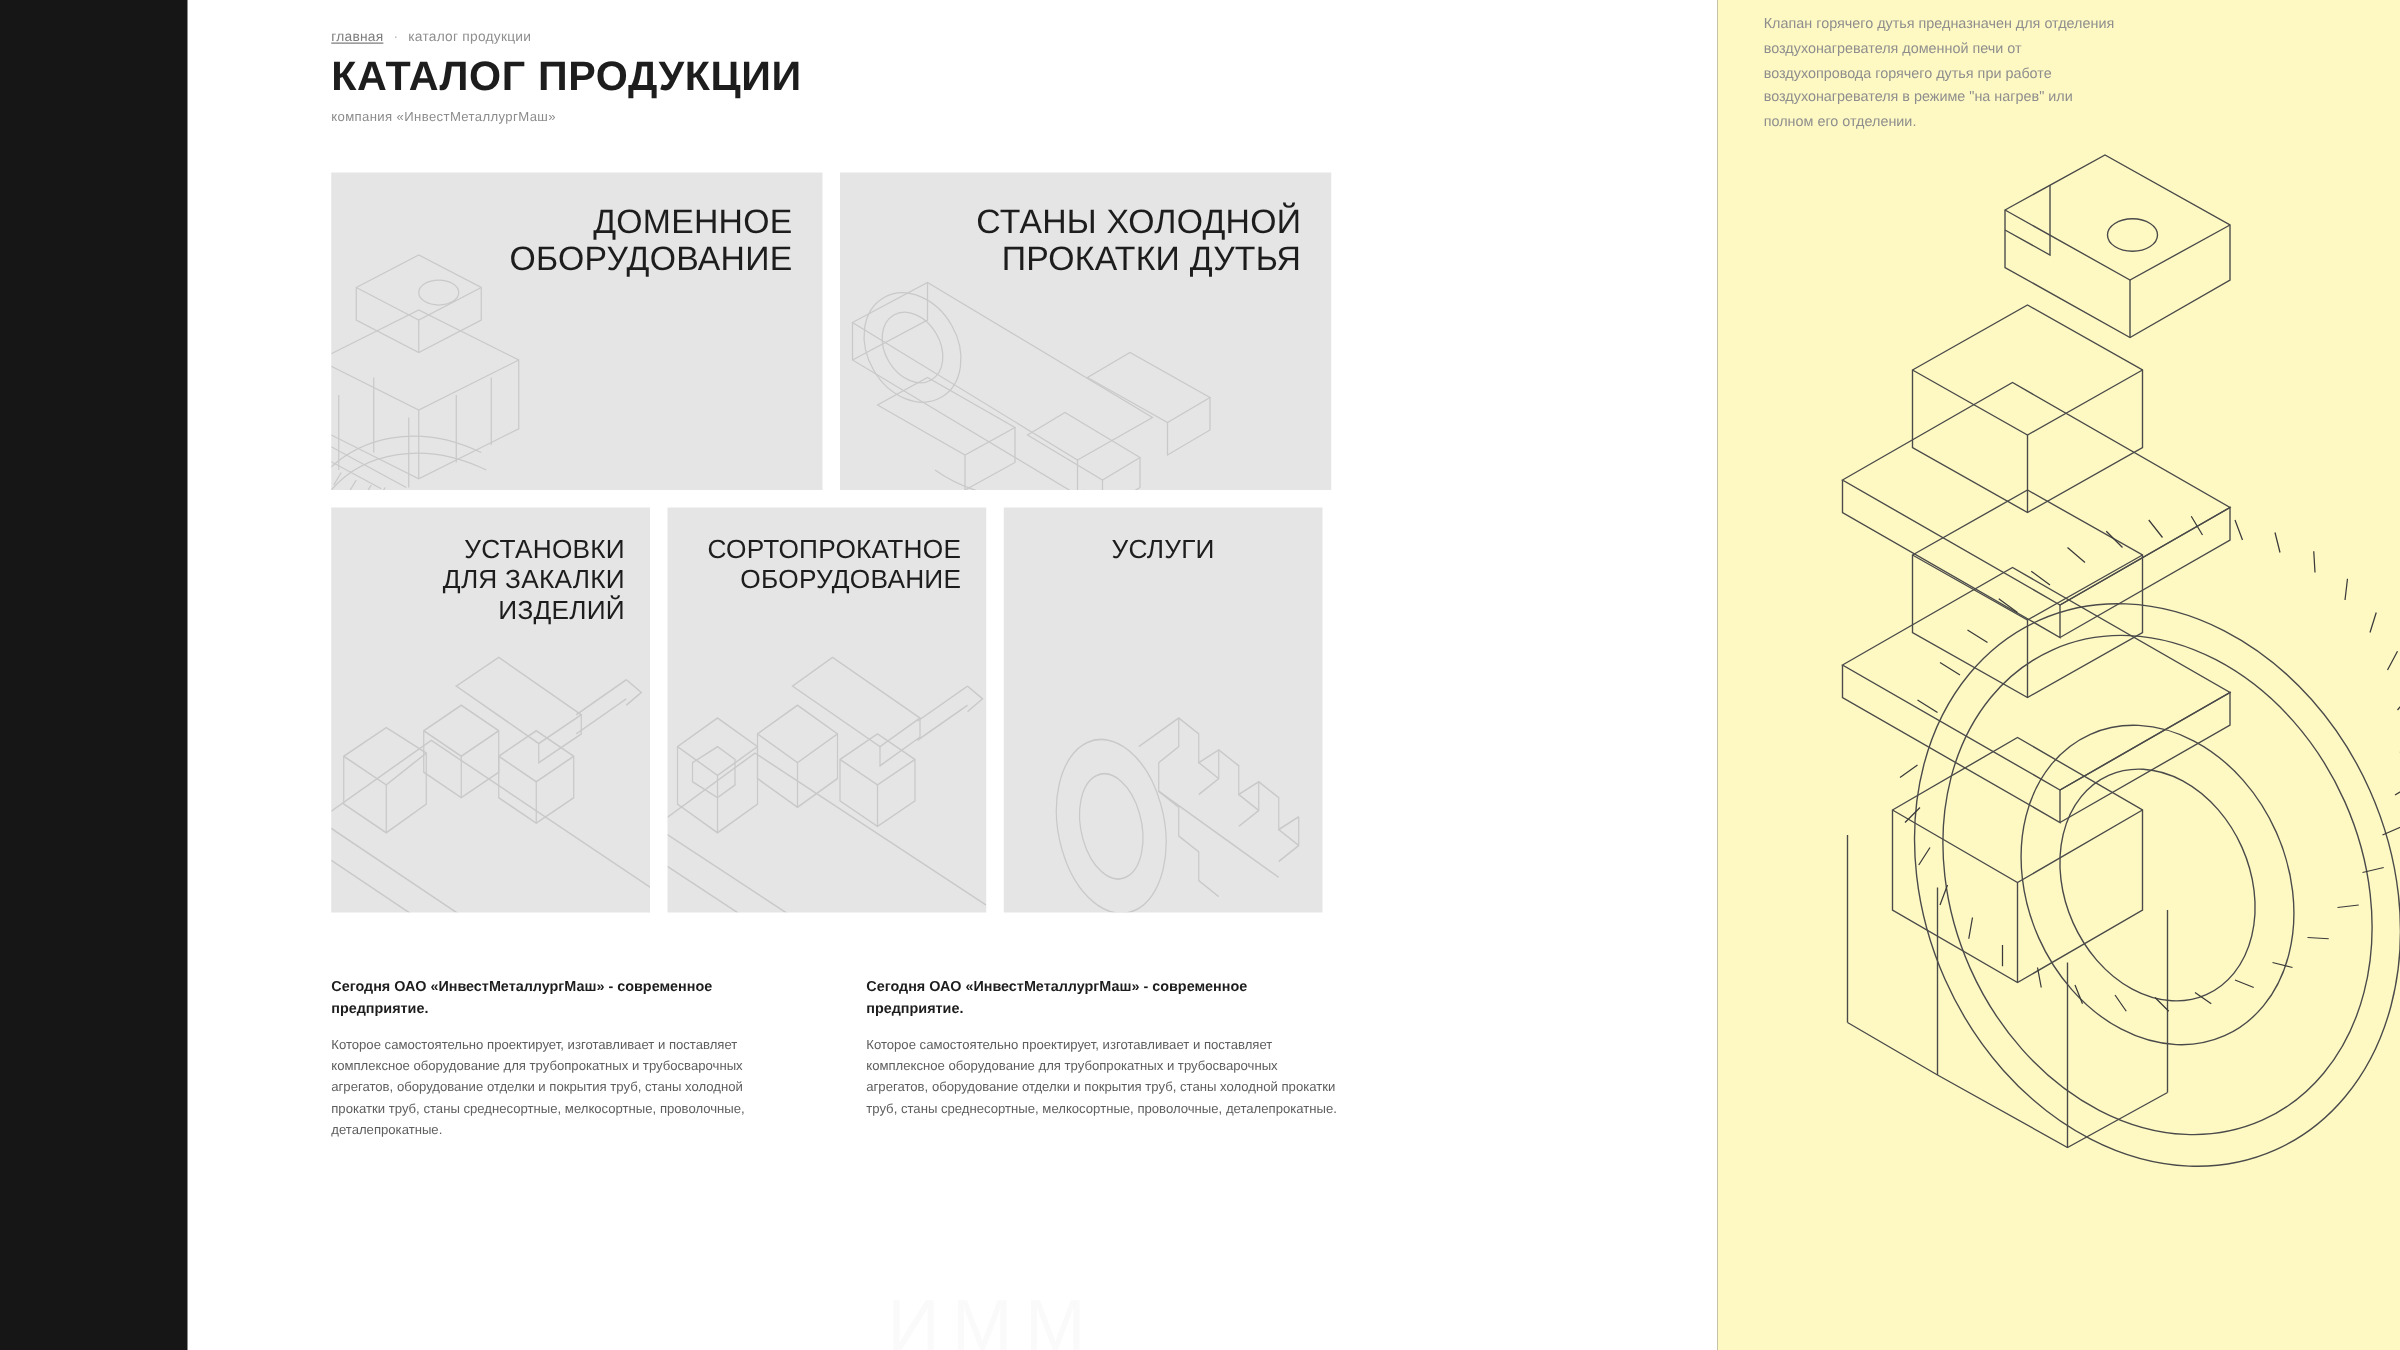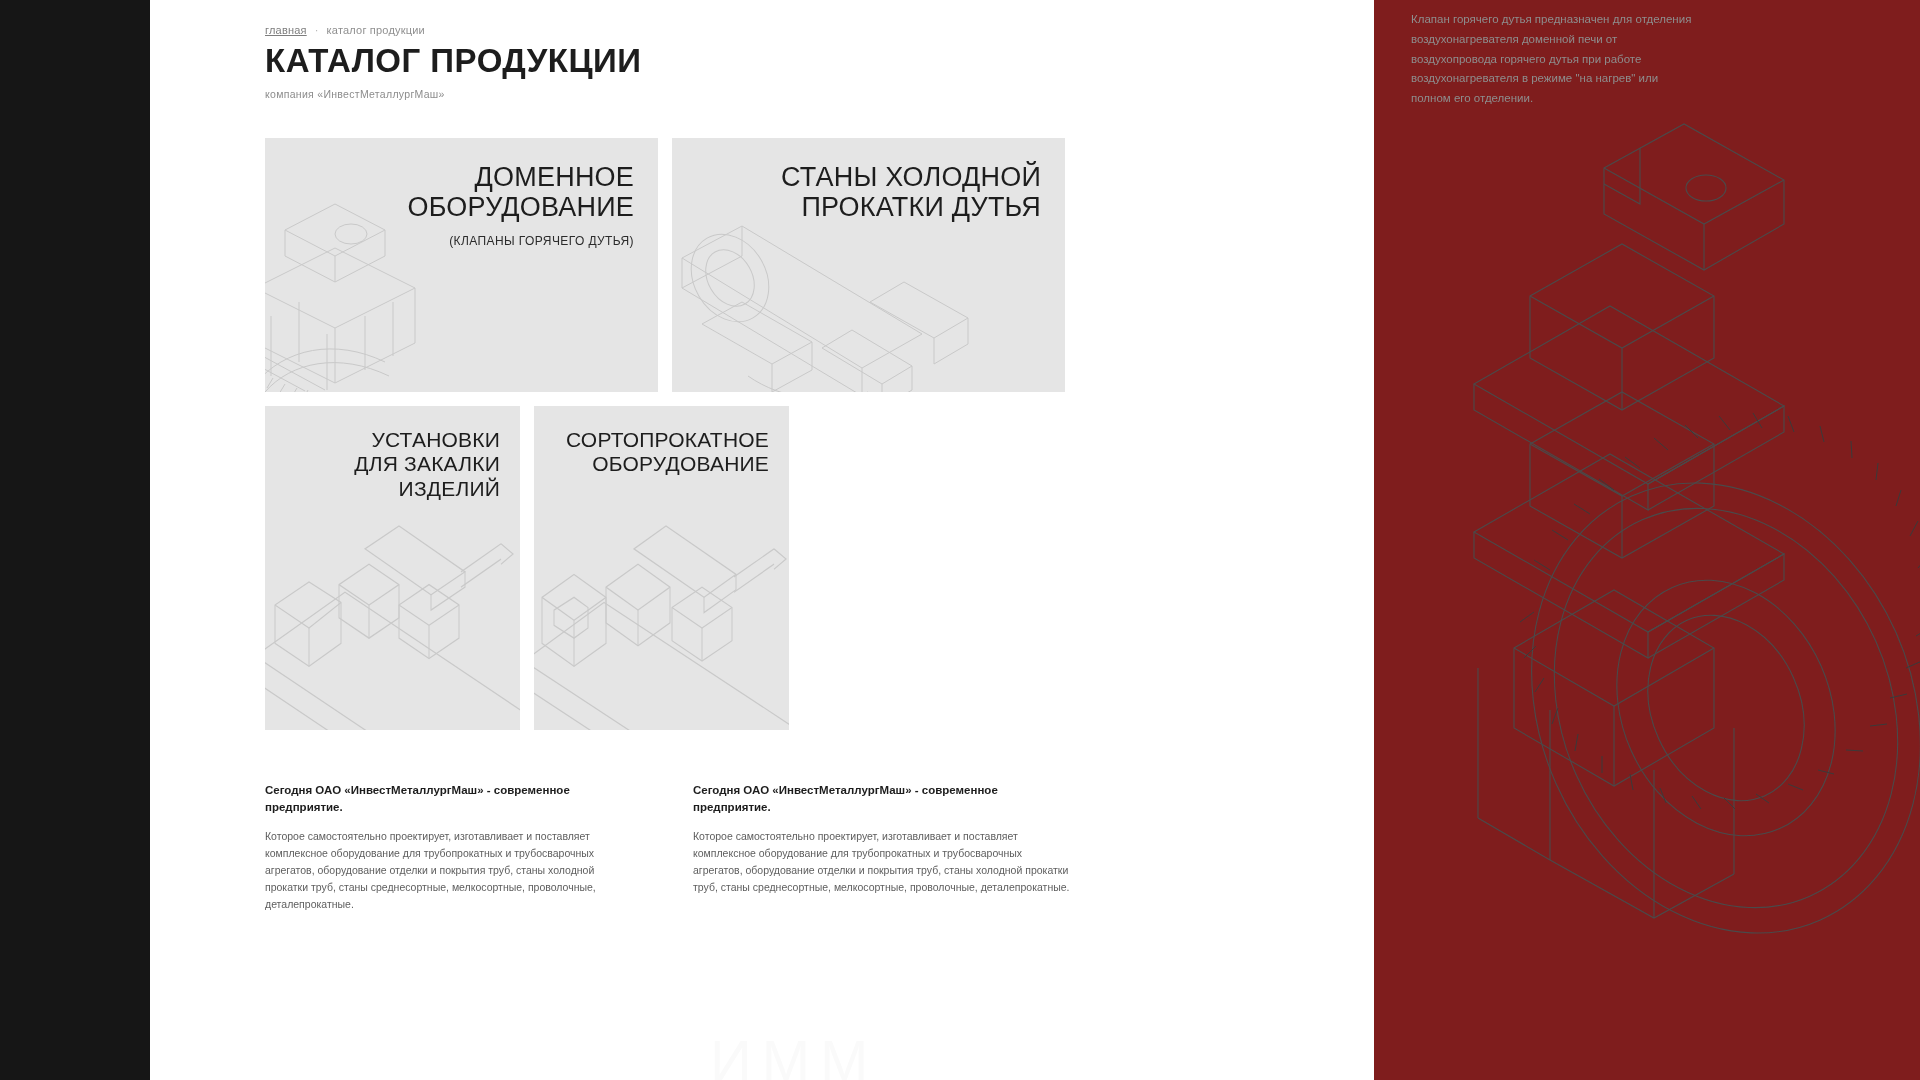--- a/index.html
+++ b/index.html
@@ -157,21 +157,21 @@
     color: #fafafa;
     letter-spacing: 10px;
     user-select: none;
   }
 
   
   .right-panel {
     position: absolute;
     left: 1374px; top: 0;
     width: 546px; height: 1080px;
-    background: #7f1d1d;
+    background: #fef9c3;
     overflow: hidden;
   }
   .right-note {
     position: absolute;
     left: 37px;
     top: 10px;
     width: 290px;
     font-size: 11.5px;
     line-height: 1.72;
     color: #8e8e8e;
@@ -230,21 +230,20 @@
                 </g>
                 <g class="ln">
                   <path d="M-10 246 C 20 210, 70 200, 120 224"></path>
                   <path d="M0 254 C 26 224, 74 214, 124 238"></path>
                   <path d="M2 250 l6 -10 M14 256 l6 -10 M26 260 l6 -10 M38 262 l5 -10"></path>
                 </g>
               </svg>
             </div>
             <div class="tile-title">ДОМЕННОЕ
 ОБОРУДОВАНИЕ</div>
-            <div class="tile-sub">(КЛАПАНЫ ГОРЯЧЕГО ДУТЬЯ)</div>
           </div>
 
           <div class="tile big">
             <div class="tile-art">
               <svg viewBox="0 0 393 254" preserveAspectRatio="none">
                 <g class="ln">
                   <path d="M10 120 L70 88 L250 196 L190 230 Z"></path>
                   <path d="M10 120 L10 150 L190 258 L190 230"></path>
                   <path d="M70 88 L70 118 L10 150"></path>
                   <ellipse cx="58" cy="140" rx="36" ry="46" transform="rotate(-30 58 140)"></ellipse>
@@ -318,20 +317,42 @@
                   <path d="M200 146 L240 124"></path>
                   <path d="M240 112 L252 120 L240 128"></path>
                 </g>
               </svg>
             </div>
             <div class="tile-title">СОРТОПРОКАТНОЕ
 ОБОРУДОВАНИЕ</div>
             <div class="tile-sub"></div>
           </div>
 
+          <div class="tile small center-title">
+            <div class="tile-art">
+              <svg viewBox="0 0 255 254" preserveAspectRatio="none">
+                <g class="ln">
+                  <ellipse cx="86" cy="200" rx="42" ry="56" transform="rotate(-20 86 200)"></ellipse>
+                  <ellipse cx="86" cy="200" rx="24" ry="34" transform="rotate(-20 86 200)"></ellipse>
+                  <path d="M108 150 L140 132 L156 142 L156 160 L172 152 L188 162 L188 180 L204 172 L220 182 L220 202 L236 194"></path>
+                  <path d="M124 160 L124 178 L140 188 L140 206 L156 216 L156 234 L172 244"></path>
+                  <path d="M140 132 L140 150 L124 160"></path>
+                  <path d="M172 152 L172 170 L156 180"></path>
+                  <path d="M204 172 L204 190 L188 200"></path>
+                  <path d="M236 194 L236 212 L220 222"></path>
+                  <path d="M156 160 L172 170"></path>
+                  <path d="M188 180 L204 190"></path>
+                  <path d="M220 202 L236 212"></path>
+                  <path d="M124 178 L156 196 L188 214 L220 232"></path>
+                </g>
+              </svg>
+            </div>
+            <div class="tile-title">УСЛУГИ</div>
+            <div class="tile-sub"></div>
+          </div>
         </div>
       </div>
 
       <div class="bottom-cols">
         <div class="col">
           <h3>Сегодня ОАО «ИнвестМеталлургМаш» - современное предприятие.</h3>
           <p>Которое самостоятельно проектирует, изготавливает и поставляет комплексное оборудование для трубопрокатных и трубосварочных агрегатов, оборудование отделки и покрытия труб, станы холодной прокатки труб, станы среднесортные, мелкосортные, проволочные, деталепрокатные.</p>
         </div>
         <div class="col wide">
           <h3>Сегодня ОАО «ИнвестМеталлургМаш» - современное предприятие.</h3>

